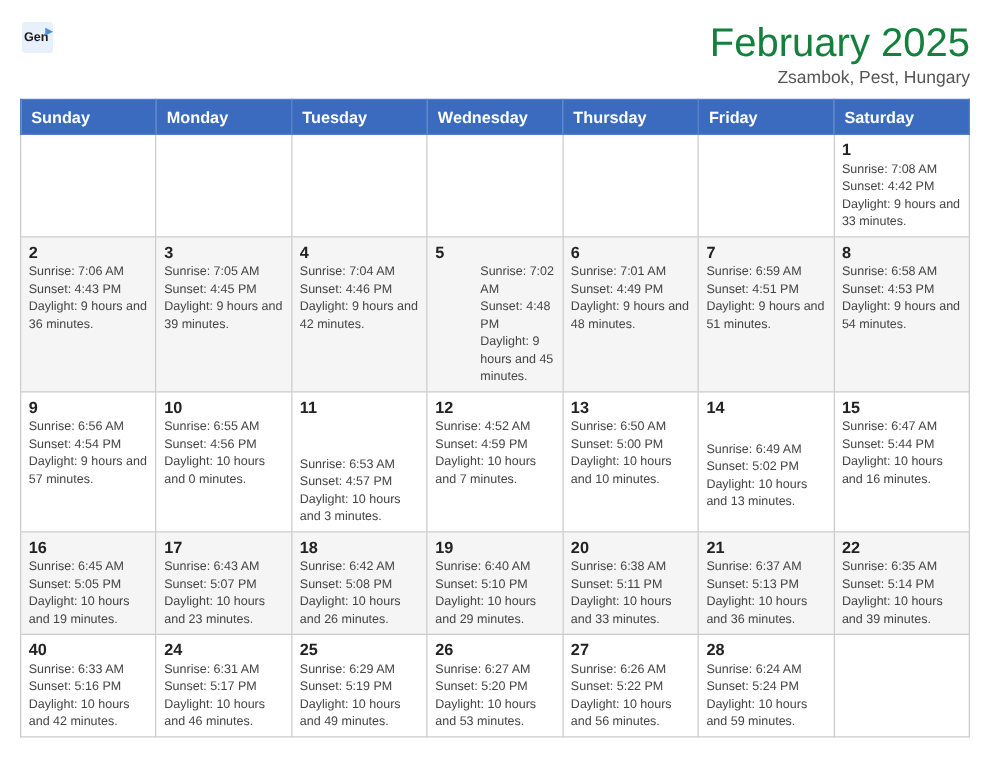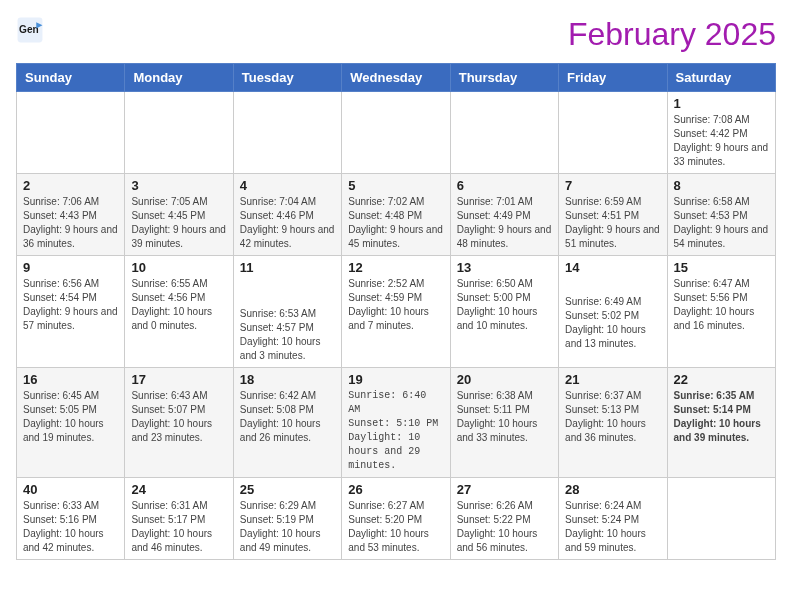--- a/index.html
+++ b/index.html
@@ -33,21 +33,21 @@
     .logo-icon {
       width: 28px;
       height: 28px;
     }
     .title-block {
       text-align: right;
     }
     .month-title {
       font-size: 32px;
       font-weight: normal;
-      color: #a21caf;
+      color: #15803d;
     }
     .location {
       font-size: 14px;
       color: #555;
     }
     .calendar {
       width: 100%;
       border-collapse: collapse;
       border: 1px solid #ccc;
     }
@@ -95,20 +95,21 @@
 <div class="header">
   <div class="logo">
     <svg class="logo-icon" viewBox="0 0 36 36">
       <rect x="2" y="2" width="32" height="32" rx="4" fill="#e8f0fb"></rect>
       <text x="4" y="22" font-size="13" font-weight="bold" fill="#1a1a1a" font-family="Arial">Gen</text>
       <polygon points="26,8 34,12 26,16" fill="#4a90d9"></polygon>
     </svg>
   </div>
   <div class="title-block">
     <div class="month-title">February 2025</div>
+    <div class="location">Zsambok, Pest, Hungary</div>
   </div>
 </div>
 
 <table class="calendar">
   <thead>
     <tr>
     <th>Sunday</th>
         <th>Monday</th>
         <th>Tuesday</th>
         <th>Wednesday</th>
@@ -146,21 +147,21 @@
 Daylight: 9 hours and 39 minutes.</div>
         </td>
         <td>
           <span class="day-number">4</span>
           <div class="day-info" style="white-space: pre-line;">Sunrise: 7:04 AM
 Sunset: 4:46 PM
 Daylight: 9 hours and 42 minutes.</div>
         </td>
         <td>
           <span class="day-number">5</span>
-          <div class="day-info" style="white-space: pre-line;">Sunrise: 7:02 AM
+          <div class="day-info" style="white-space: pre-line; margin-left: 36px;">Sunrise: 7:02 AM
 Sunset: 4:48 PM
 Daylight: 9 hours and 45 minutes.</div>
         </td>
         <td>
           <span class="day-number">6</span>
           <div class="day-info" style="white-space: pre-line;">Sunrise: 7:01 AM
 Sunset: 4:49 PM
 Daylight: 9 hours and 48 minutes.</div>
         </td>
         <td>
@@ -190,40 +191,40 @@
 Daylight: 10 hours and 0 minutes.</div>
         </td>
         <td>
           <span class="day-number">11</span>
           <div class="day-info" style="white-space: pre-line; margin-top: 32px;">Sunrise: 6:53 AM
 Sunset: 4:57 PM
 Daylight: 10 hours and 3 minutes.</div>
         </td>
         <td>
           <span class="day-number">12</span>
-          <div class="day-info" style="white-space: pre-line;">Sunrise: 2:52 AM
+          <div class="day-info" style="white-space: pre-line;">Sunrise: 4:52 AM
 Sunset: 4:59 PM
 Daylight: 10 hours and 7 minutes.</div>
         </td>
         <td>
           <span class="day-number">13</span>
           <div class="day-info" style="white-space: pre-line;">Sunrise: 6:50 AM
 Sunset: 5:00 PM
 Daylight: 10 hours and 10 minutes.</div>
         </td>
         <td>
           <span class="day-number">14</span>
           <div class="day-info" style="white-space: pre-line; margin-top: 20px;">Sunrise: 6:49 AM
 Sunset: 5:02 PM
 Daylight: 10 hours and 13 minutes.</div>
         </td>
         <td>
           <span class="day-number">15</span>
           <div class="day-info" style="white-space: pre-line;">Sunrise: 6:47 AM
-Sunset: 5:56 PM
+Sunset: 5:44 PM
 Daylight: 10 hours and 16 minutes.</div>
         </td>
       </tr>
       <tr>
         <td>
           <span class="day-number">16</span>
           <div class="day-info" style="white-space: pre-line;">Sunrise: 6:45 AM
 Sunset: 5:05 PM
 Daylight: 10 hours and 19 minutes.</div>
         </td>
@@ -234,39 +235,39 @@
 Daylight: 10 hours and 23 minutes.</div>
         </td>
         <td>
           <span class="day-number">18</span>
           <div class="day-info" style="white-space: pre-line;">Sunrise: 6:42 AM
 Sunset: 5:08 PM
 Daylight: 10 hours and 26 minutes.</div>
         </td>
         <td>
           <span class="day-number">19</span>
-          <div class="day-info" style="white-space: pre-line; font-family: Liberation Mono, monospace;">Sunrise: 6:40 AM
+          <div class="day-info" style="white-space: pre-line;">Sunrise: 6:40 AM
 Sunset: 5:10 PM
 Daylight: 10 hours and 29 minutes.</div>
         </td>
         <td>
           <span class="day-number">20</span>
           <div class="day-info" style="white-space: pre-line;">Sunrise: 6:38 AM
 Sunset: 5:11 PM
 Daylight: 10 hours and 33 minutes.</div>
         </td>
         <td>
           <span class="day-number">21</span>
           <div class="day-info" style="white-space: pre-line;">Sunrise: 6:37 AM
 Sunset: 5:13 PM
 Daylight: 10 hours and 36 minutes.</div>
         </td>
         <td>
           <span class="day-number">22</span>
-          <div class="day-info" style="white-space: pre-line; font-weight: bold;">Sunrise: 6:35 AM
+          <div class="day-info" style="white-space: pre-line;">Sunrise: 6:35 AM
 Sunset: 5:14 PM
 Daylight: 10 hours and 39 minutes.</div>
         </td>
       </tr>
       <tr>
         <td>
           <span class="day-number">40</span>
           <div class="day-info" style="white-space: pre-line;">Sunrise: 6:33 AM
 Sunset: 5:16 PM
 Daylight: 10 hours and 42 minutes.</div>

